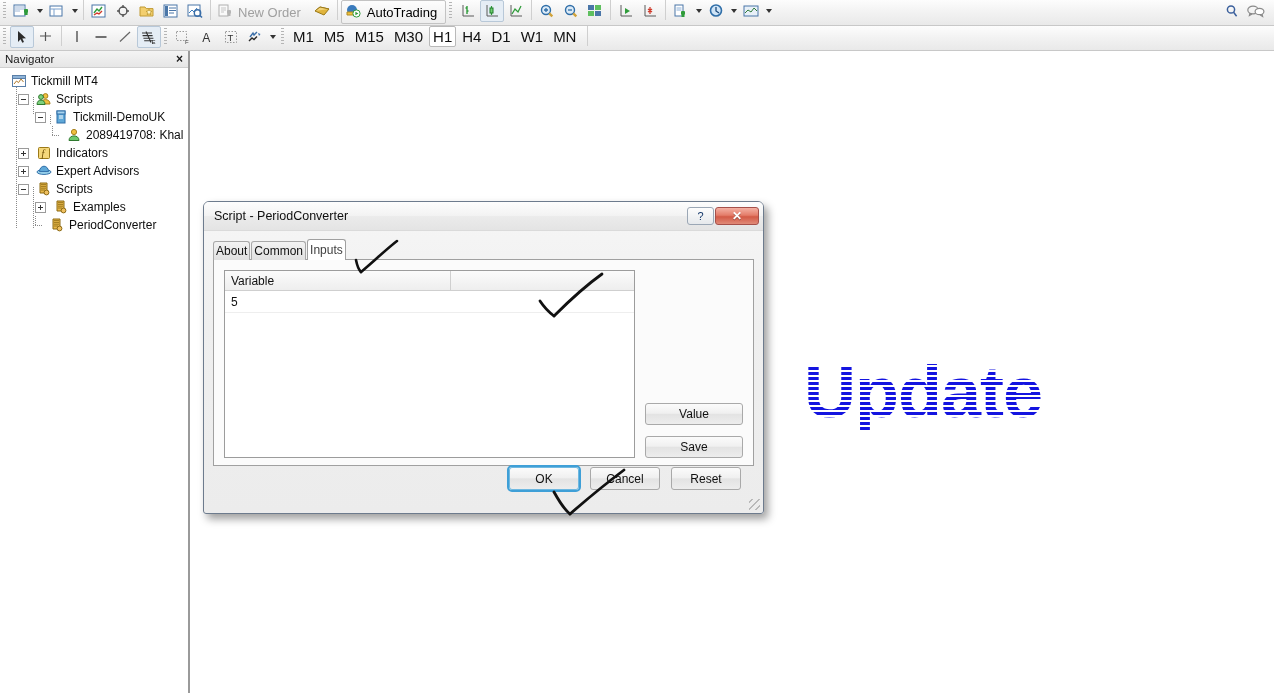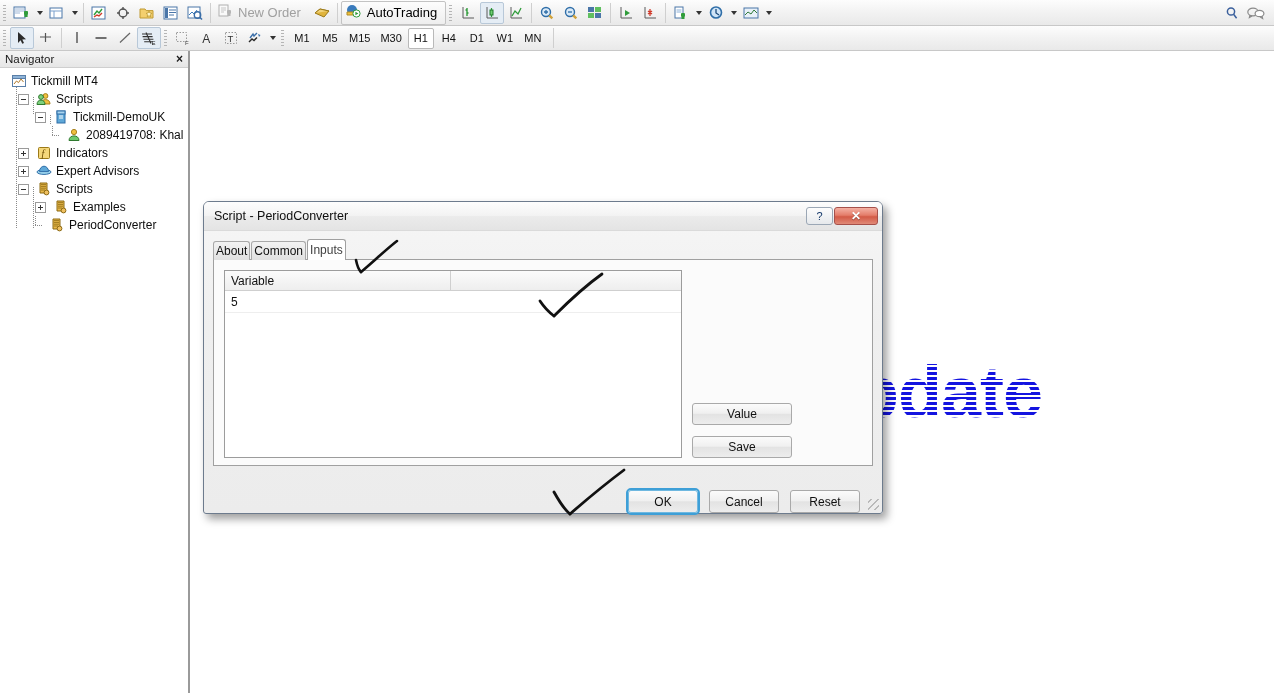--- a/index.html
+++ b/index.html
@@ -12,21 +12,21 @@
     color: #000;
     -webkit-font-smoothing: antialiased;
   }
   #app { position: relative; width: 1274px; height: 693px; }
 
   
   .toolbar {
     position: absolute; left: 0; width: 1274px;
     background: linear-gradient(to bottom, #fdfdfd 0%, #f2f2f2 50%, #e9e9e9 100%);
     border-bottom: 1px solid #c8c8c8;
-    display: flex; align-items: center;
+    display: flex; 
     box-sizing: border-box;
   }
   #toolbar-top { top: 0; height: 26px; }
   #toolbar-second { top: 26px; height: 25px; }
 
   .grip {
     width: 7px; height: 20px; margin: 0 2px 0 1px;
     background-image: repeating-linear-gradient(to bottom, #b5b5b5 0px, #b5b5b5 1px, transparent 1px, transparent 3px);
     background-size: 3px 3px;
     background-position: 2px 2px;
@@ -56,21 +56,21 @@
   .tbtn-wide {
     height: 22px; display:flex; align-items:center; padding: 0 2px;
     border: 1px solid transparent; border-radius: 2px; flex: 0 0 auto;
   }
   .tbtn-wide.framed { border-color:#c3c3c3; background: linear-gradient(to bottom,#fdfdfd,#eeeeee); }
 
   
   .period {
     min-width: 26px; height: 21px; margin: 0 1px;
     display:flex; align-items:center; justify-content:center;
-    font-size: 11px; color:#111; padding: 0 3px;
+    font-size: 15px; color:#111; padding: 0 3px;
     border: 1px solid transparent; border-radius: 2px; box-sizing: border-box;
     flex: 0 0 auto;
   }
   .period.active { border-color: #b9b9b9; background: #ffffff; }
 
   
   #navigator {
     position: absolute; left: 0; top: 51px;
     width: 190px; height: 642px;
     background: #ffffff;
@@ -128,21 +128,21 @@
   }
   #watermark .inner {
     background-image: repeating-linear-gradient(to bottom, #1414e0 0 3px, #ffffff 3px 5px);
     -webkit-background-clip: text;
     background-clip: text;
     color: transparent;
   }
 
   
   #dialog {
-    position:absolute; left:203px; top:201px; width:680px; height:313px;
+    position:absolute; left:203px; top:201px; width:561px; height:313px;
     background: linear-gradient(to bottom, #f6f6f6 0%, #efefef 40%, #ececec 100%);
     border: 1px solid #6d7b8d;
     border-radius: 6px 6px 3px 3px;
     box-shadow: 4px 5px 9px rgba(0,0,0,0.38);
     box-sizing: border-box;
   }
   #dlg-titlebar {
     height: 28px; display:flex; align-items:center;
     padding: 0 4px 0 10px;
     border-radius: 5px 5px 0 0;
@@ -215,21 +215,21 @@
     height: 22px; min-width: 98px;
     display:flex; align-items:center; justify-content:center;
     font-size: 12px; color:#111;
     border:1px solid #a9a9a9; border-radius:3px;
     background: linear-gradient(to bottom,#fbfbfb 0%, #f0f0f0 46%, #e3e3e3 52%, #ededed 100%);
     box-sizing:border-box;
   }
   #btn-load { margin-bottom: 11px; }
   #dlg-footer {
     position:absolute; left:0; right:0; bottom:0; height: 46px;
-    display:flex; align-items:flex-end; justify-content:flex-end;
+    display:flex; align-items:flex-start; justify-content:flex-end;
     padding-right: 22px; gap: 11px;
   }
   .btn-footer { min-width: 70px; height: 23px; }
   .btn-footer.default {
     outline: 2px solid #3e9fd7; outline-offset: 0px;
     border-color:#6fb8e0;
   }
   #resize-grip {
     position:absolute; right:3px; bottom:3px; width:11px; height:11px;
     background-image:

